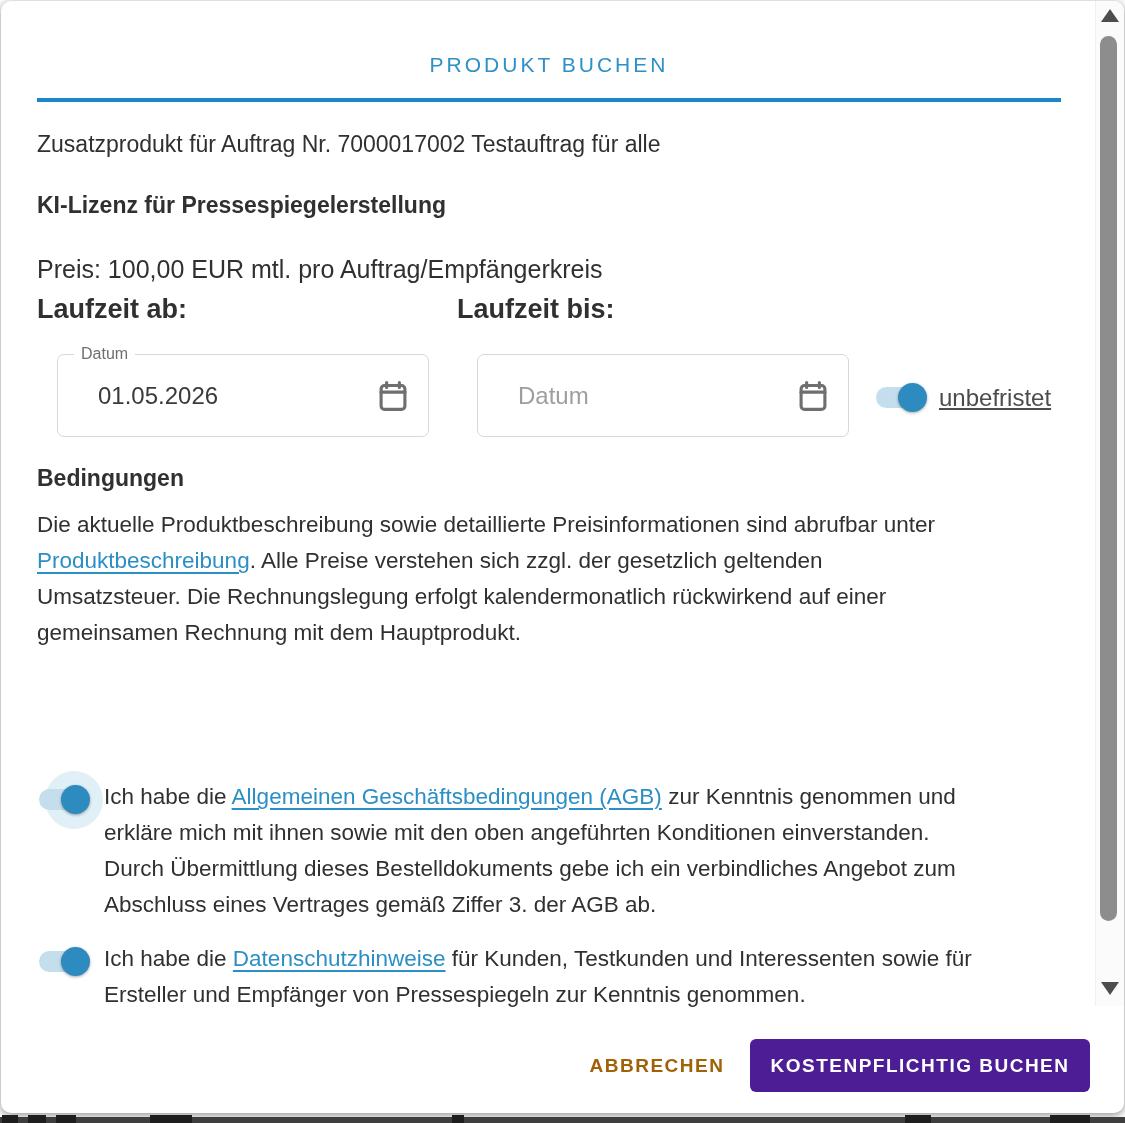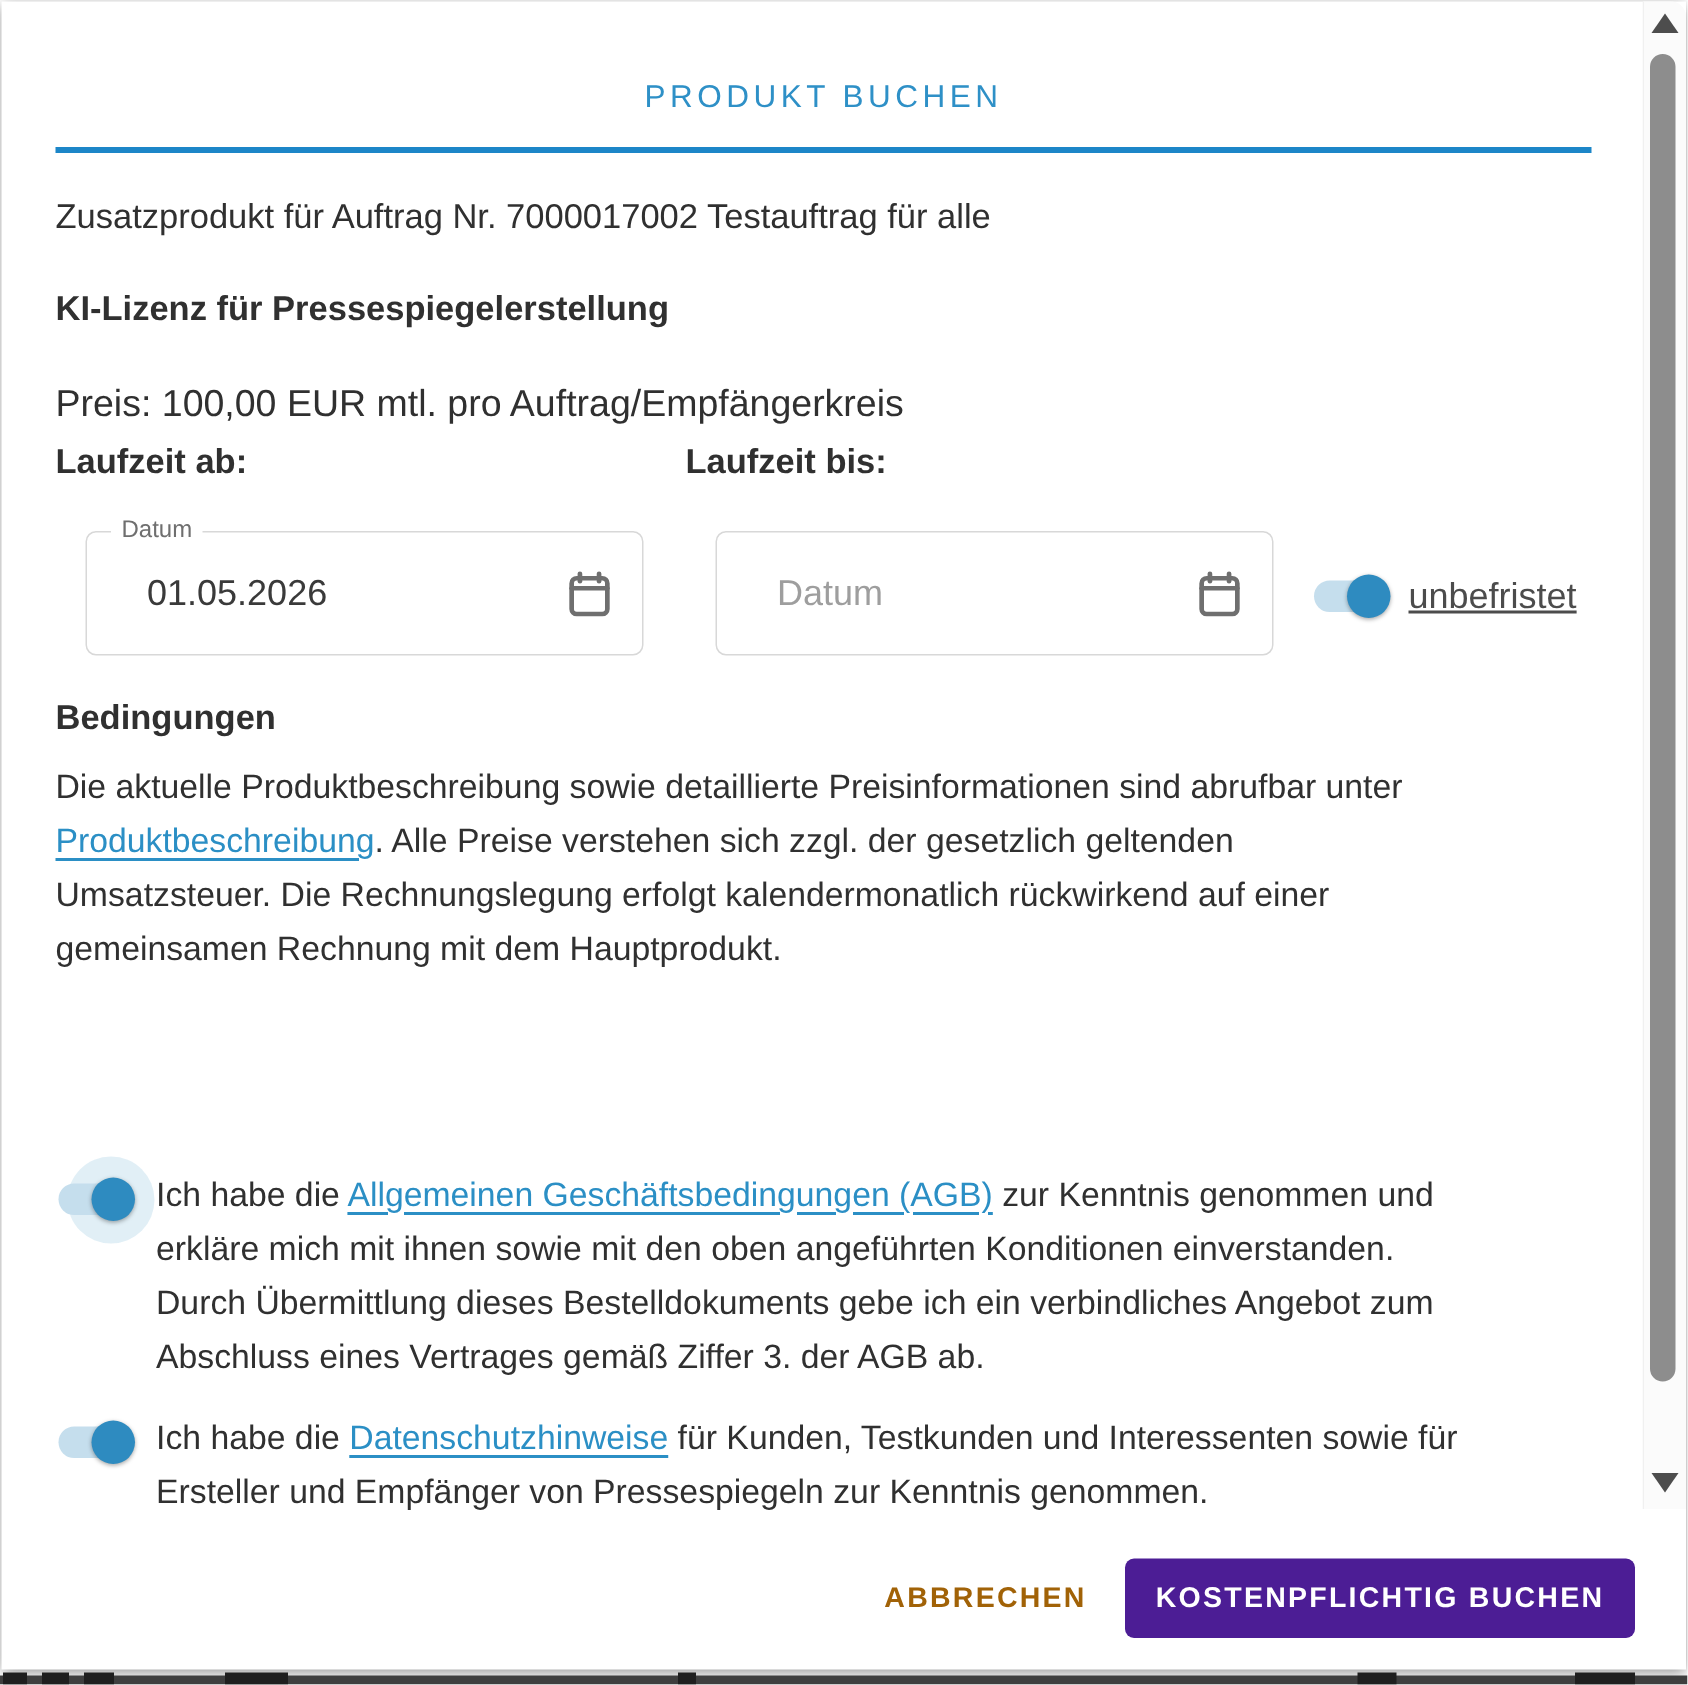--- a/index.html
+++ b/index.html
@@ -5,39 +5,39 @@
   * { margin:0; padding:0; box-sizing:border-box; }
   html,body { width:1125px; height:1123px; overflow:hidden; }
   body {
     font-family:"Liberation Sans", sans-serif;
     background:#ffffff;
     position:relative;
     color:#303030;
   }
   .dialog {
     position:absolute; left:1px; top:1px; width:1123px; height:1112px;
-    background:#ffffff; border-radius:0;
+    background:#ffffff; border-radius:10px;
     box-shadow:0 2px 9px rgba(0,0,0,.45);
   }
   .abs { position:absolute; }
 
   
   .dlg-title {
     left:36px; top:52px; width:1024px; text-align:center;
     font-size:21px; letter-spacing:3px; color:#2E90C7; font-weight:400;
   }
   .title-divider { left:36px; top:97px; width:1024px; height:4px; background:#1C86C8; }
 
   
   .intro      { left:36px; top:130px; font-size:23px; }
   .prod-name  { left:36px; top:191px; font-size:23px; font-weight:700; }
   .prod-price { left:36px; top:227px; font-size:25px;margin-top:27px; }
 
   
-  .term-label { top:293px; font-size:23px; font-weight:700; }
+  .term-label { top:293px; font-size:27px; font-weight:700; }
   .from-label { left:36px; }
   .to-label   { left:456px; }
 
   
   .field {
     top:353px; width:372px; height:83px;
     border:1px solid #D8D8D8; border-radius:7px; background:#fff;margin-left:20px;
   }
   .field-from { left:36px; }
   .field-to   { left:456px; }

